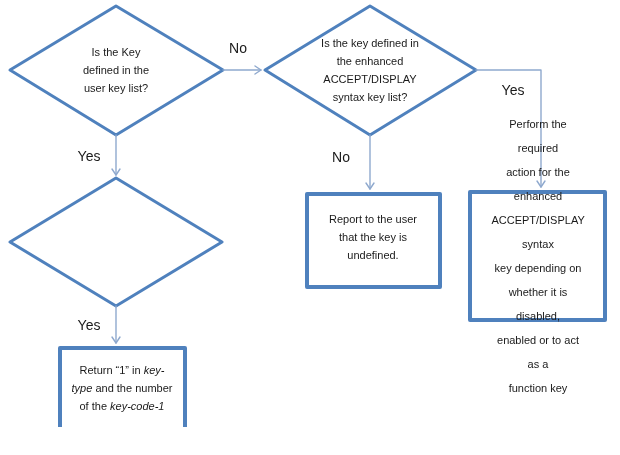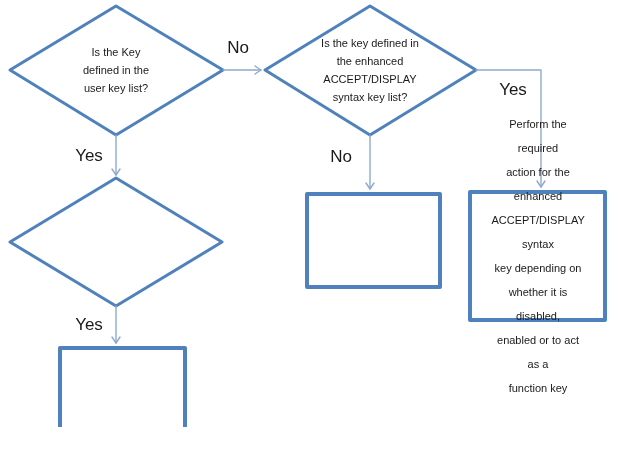--- a/index.html
+++ b/index.html
@@ -37,21 +37,21 @@
     white-space: pre-line;
     color: var(--text, #1a1a1a);
     font-size: 11px;
     line-height: 18px;
   }
   .node-text.tight { line-height: 24px; }
   .edge-label {
     position: absolute;
     transform: translate(-50%, -50%);
     color: var(--text, #1a1a1a);
-    font-size: 17px;
+    font-size: 14px;
     white-space: nowrap;
   }
   em { font-style: italic; }
 </style>
 </head>
 <body>
 
 <div class="canvas">
 
   <svg width="620" height="455" viewBox="0 0 620 455">
@@ -80,29 +80,33 @@
   <div class="node-text" style="left:116px; top:70px;">Is the Key
 defined in the
 user key list?</div>
 
   <div class="node-text" style="left:370px; top:70px;">Is the key defined in
 the enhanced
 ACCEPT/DISPLAY
 syntax key list?</div>
 
 
+  <div class="node-text" style="left:373px; top:237px;">Report to the user
+that the key is
+undefined.</div>
 
   <div class="node-text tight" style="left:538px; top:256px;">Perform the required
 action for the enhanced
 ACCEPT/DISPLAY syntax
 key depending on
 whether it is disabled,
 enabled or to act as a
 function key</div>
 
+  <div class="node-text" style="left:122px; top:388px;"><span>Return “1” in </span><em>key-</em><br><em>type</em><span> and the number</span><br><span>of the </span><em>key-code-1</em></div>
 
   <div class="edge-label" style="left:238px; top:48px;">No</div>
 
   <div class="edge-label" style="left:89px; top:156px;">Yes</div>
 
   <div class="edge-label" style="left:341px; top:157px;">No</div>
 
   <div class="edge-label" style="left:513px; top:90px;">Yes</div>
 
   <div class="edge-label" style="left:89px; top:325px;">Yes</div>

